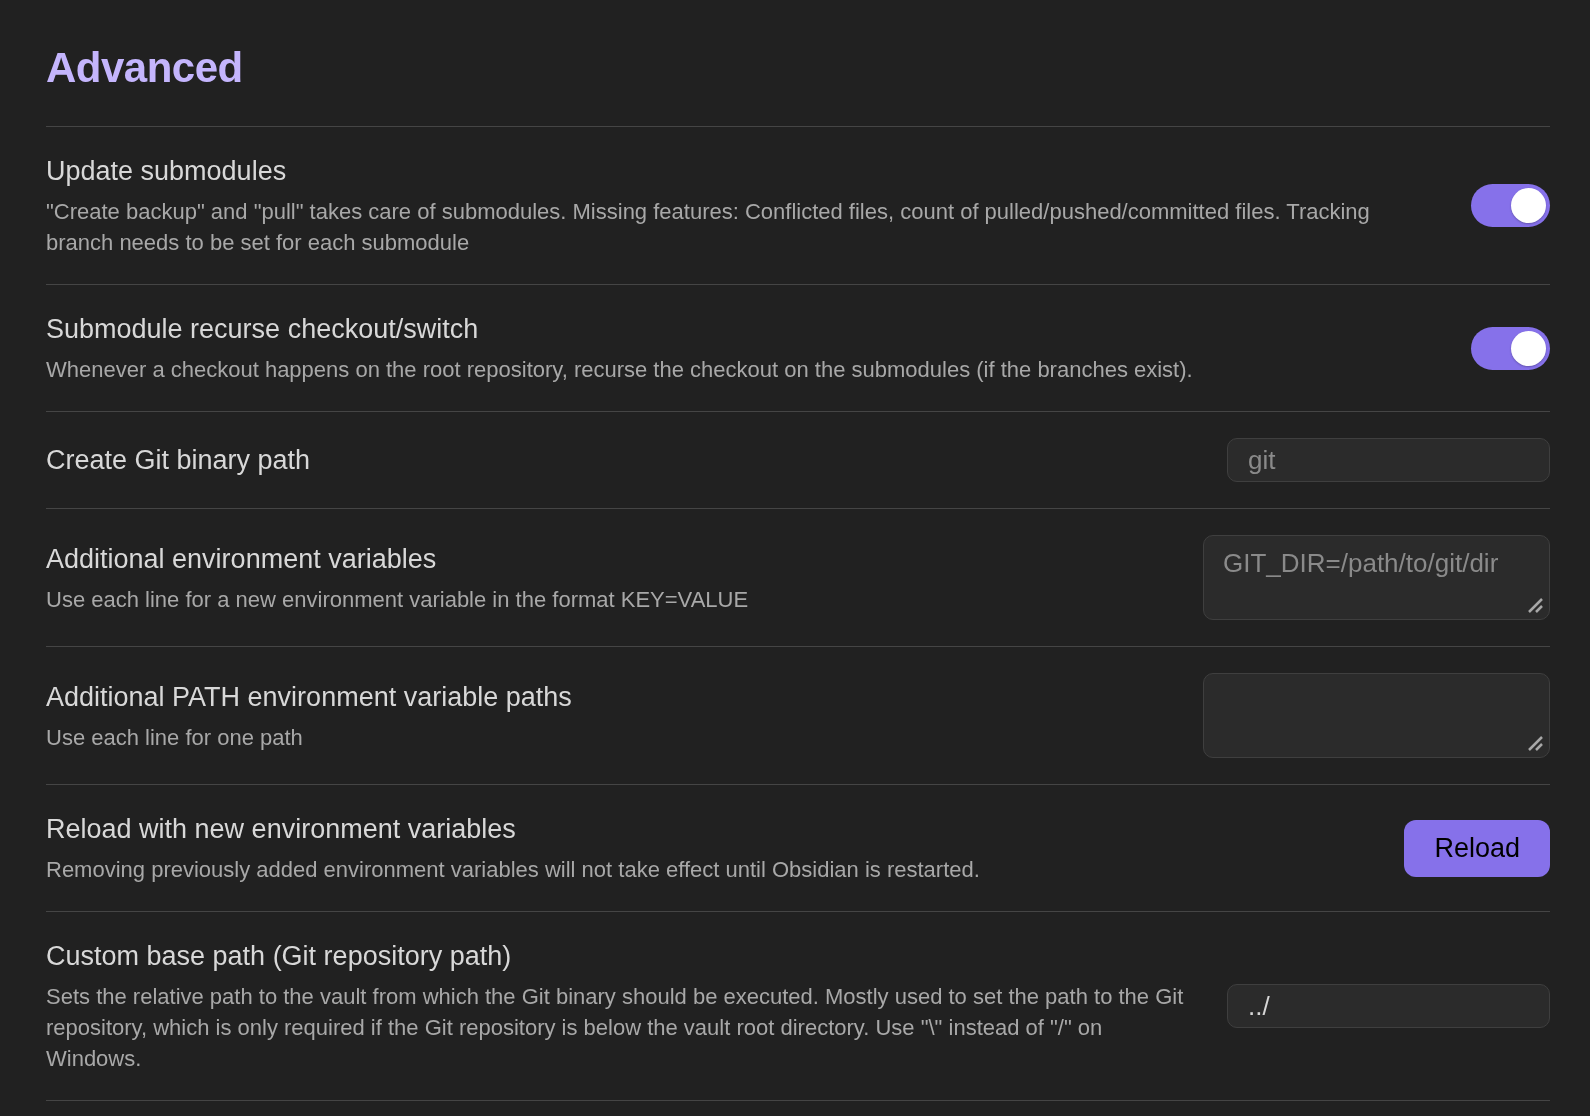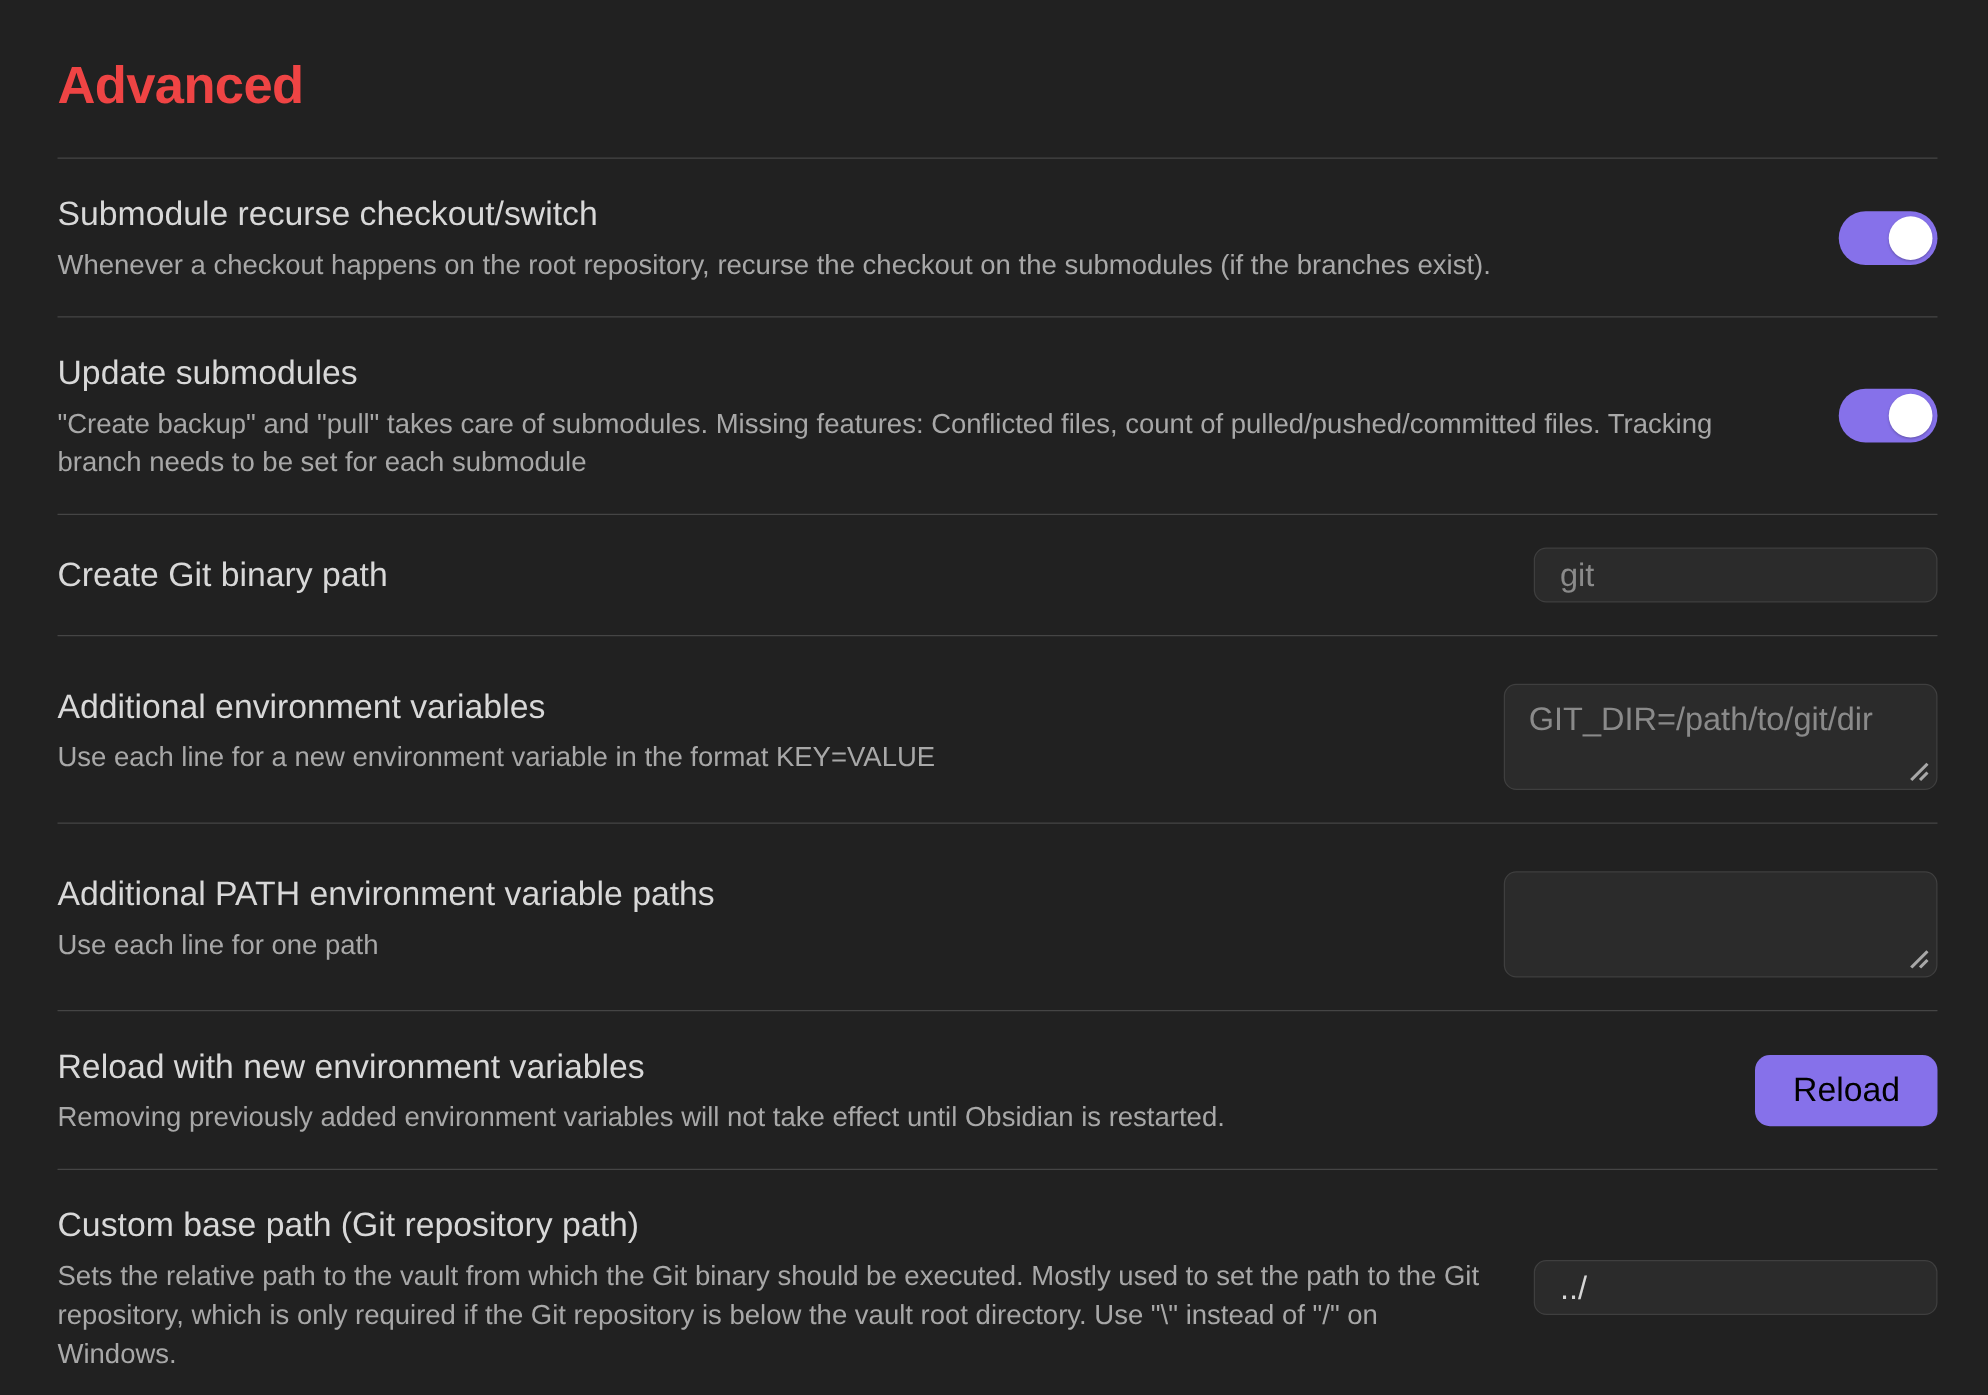--- a/index.html
+++ b/index.html
@@ -18,21 +18,21 @@
   body{
     width:1590px;height:1116px;overflow:hidden;
     background:var(--bg);
     font-family:"Liberation Sans", sans-serif;
     -webkit-font-smoothing:antialiased;
   }
   .page{padding:40px 40px 0 46px;width:100%;height:100%;}
   h1.page-title{
     margin:4px 0 34px 0;
     font-size:42px;line-height:48px;font-weight:700;
-    color:#ef4444;letter-spacing:-0.5px;
+    color:#c4b5fd;letter-spacing:-0.5px;
   }
   .setting-item{
     display:flex;align-items:center;
     padding:26px 0;
     border-top:1px solid var(--divider);
   }
   .setting-info{flex:1;min-width:0;padding-right:30px;}
   .setting-name{
     font-size:27px;line-height:36px;color:var(--name);font-weight:400;
   }
@@ -61,21 +61,21 @@
     border:1px solid var(--field-border);
     border-radius:10px;
     color:var(--value);
     font-size:26px;
     padding:0 20px;
     font-family:"Liberation Sans", sans-serif;
     outline:none;
   }
   .text-input::placeholder{color:var(--placeholder);}
   
-  .textarea-wrap{position:relative;margin-top:12px;}
+  .textarea-wrap{position:relative;}
   .setting-textarea{
     display:block;
     width:347px;height:85px;
     background:var(--field-bg);
     border:1px solid var(--field-border);
     border-radius:10px;
     color:var(--value);
     font-size:26px;line-height:32px;
     padding:11px 19px;
     font-family:"Liberation Sans", sans-serif;
@@ -99,34 +99,34 @@
 </style>
 </head>
 <body>
 
 <div class="page">
 
   <h1 class="page-title">Advanced</h1>
 
   <div class="setting-item">
     <div class="setting-info">
-      <div class="setting-name">Submodule recurse checkout/switch</div>
-      <div class="setting-desc">Whenever a checkout happens on the root repository, recurse the checkout on the submodules (if the branches exist).</div>
+      <div class="setting-name">Update submodules</div>
+      <div class="setting-desc">"Create backup" and "pull" takes care of submodules. Missing features: Conflicted files, count of pulled/pushed/committed files. Tracking branch needs to be set for each submodule</div>
     </div>
     <div class="setting-control">
       <div class="toggle" data-state="on">
         <div class="knob"></div>
       </div>
     </div>
   </div>
 
   <div class="setting-item">
     <div class="setting-info">
-      <div class="setting-name">Update submodules</div>
-      <div class="setting-desc">"Create backup" and "pull" takes care of submodules. Missing features: Conflicted files, count of pulled/pushed/committed files. Tracking branch needs to be set for each submodule</div>
+      <div class="setting-name">Submodule recurse checkout/switch</div>
+      <div class="setting-desc">Whenever a checkout happens on the root repository, recurse the checkout on the submodules (if the branches exist).</div>
     </div>
     <div class="setting-control">
       <div class="toggle" data-state="on">
         <div class="knob"></div>
       </div>
     </div>
   </div>
 
   <div class="setting-item">
     <div class="setting-info">

